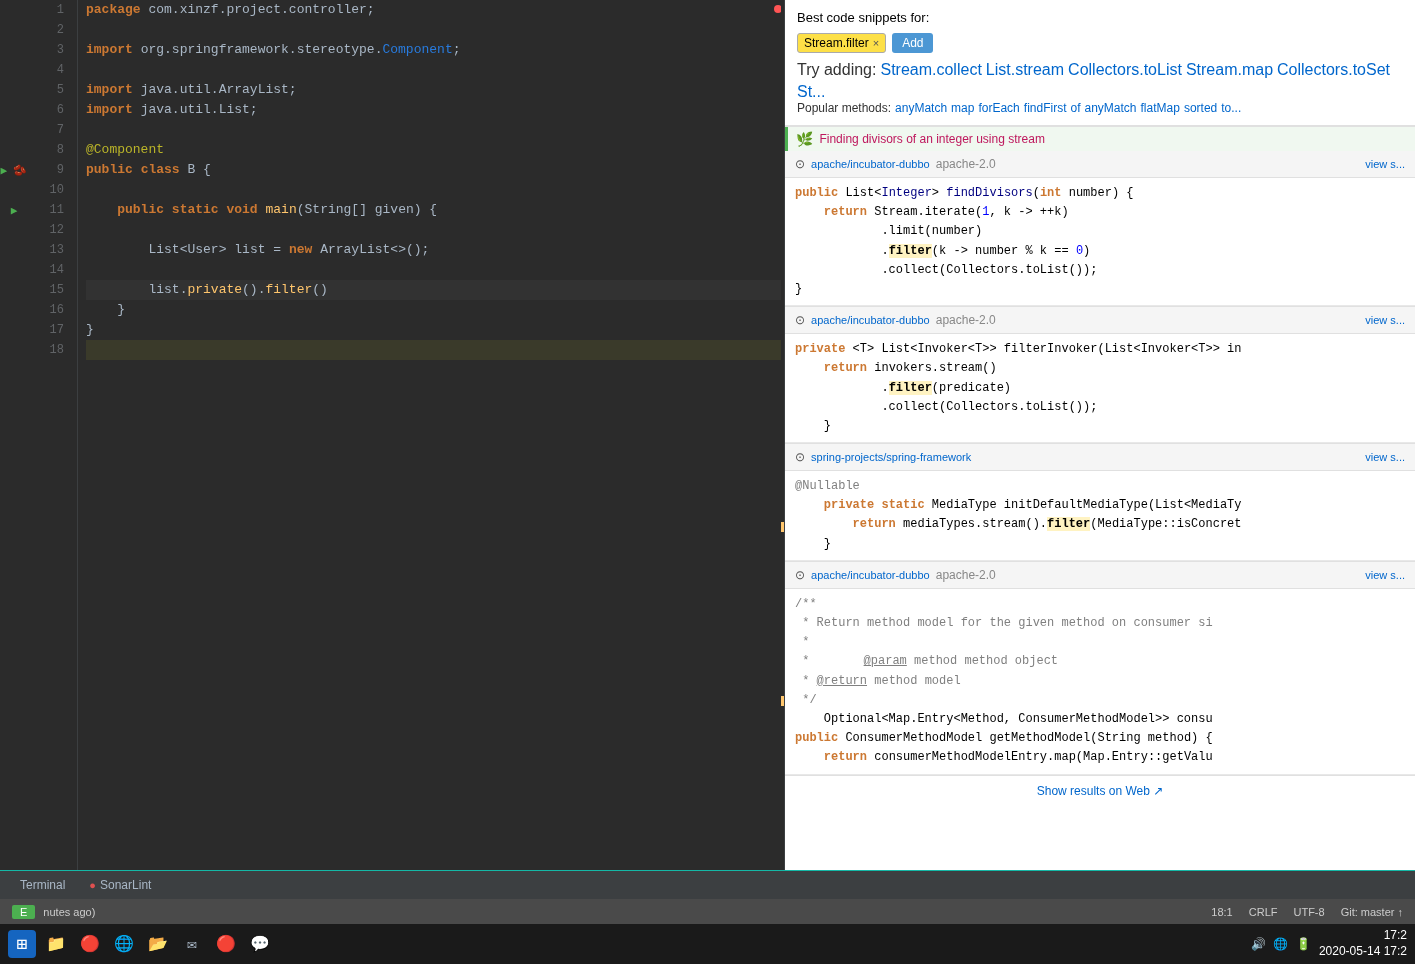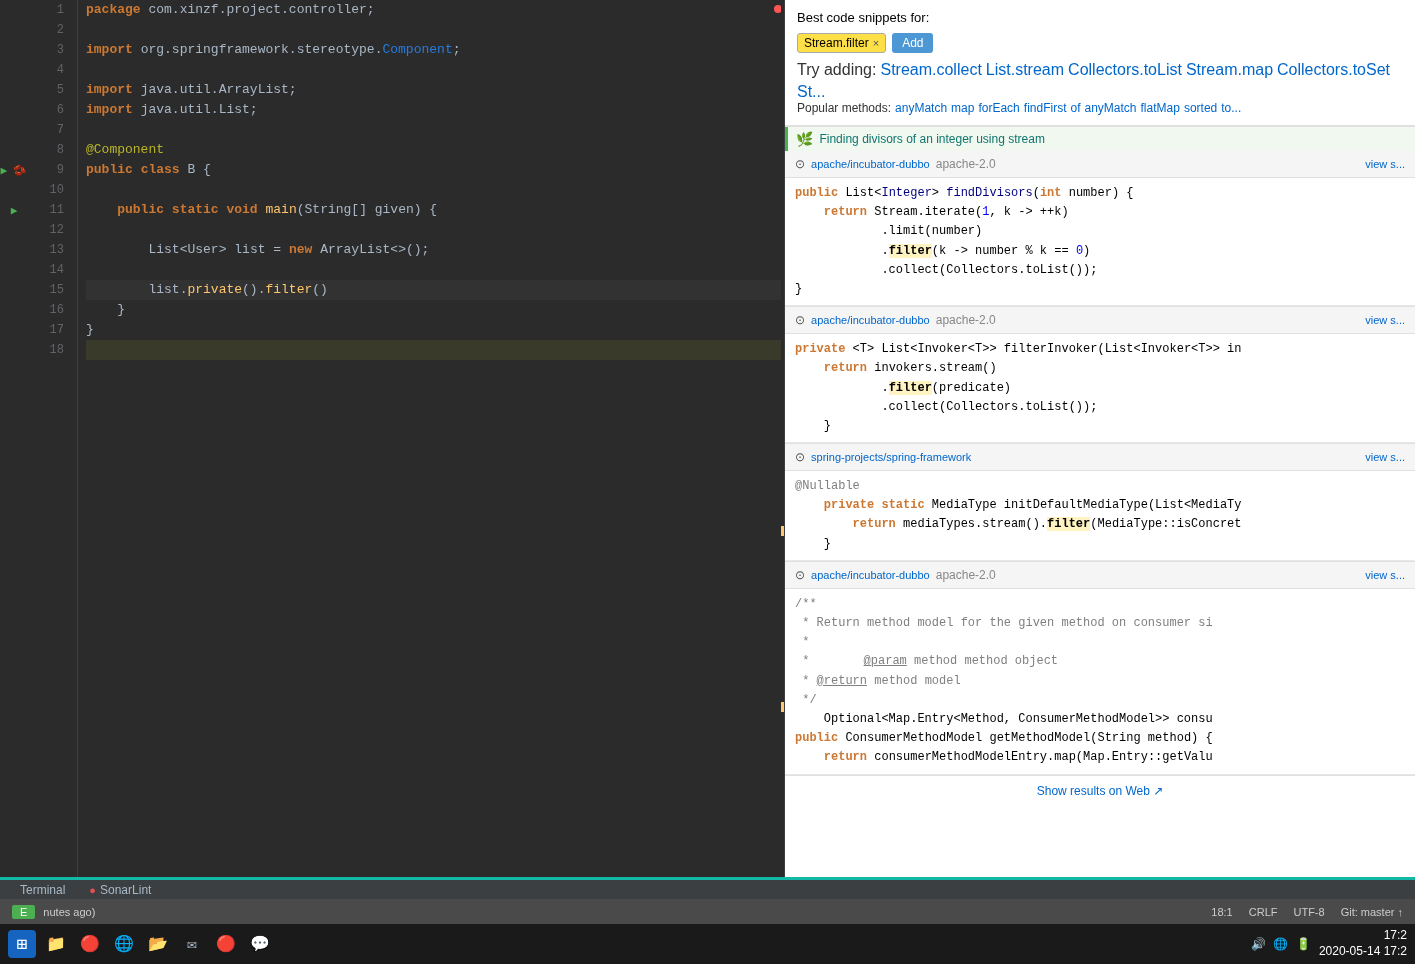--- a/index.html
+++ b/index.html
@@ -44,39 +44,39 @@
     
     .try-adding { font-size: 16px; font-family: Arial, sans-serif; color: #333; display: flex; flex-wrap: wrap; gap: 4px; align-items: center; }
     .try-link { color: #0066cc; cursor: pointer; text-decoration: none; }
     .popular-methods { font-size: 12px; font-family: Arial, sans-serif; color: #333; margin-bottom: 4px; display: flex; flex-wrap: wrap; gap: 4px; align-items: center; }
     .method-link { color: #0066cc; cursor: pointer; text-decoration: none; }
     
     
     .snippet-section { border-top: 1px solid #e0e0e0; }
     
     .snippet-header { padding: 6px 10px; background: #f5f5f5; border-bottom: 1px solid #e0e0e0; display: flex; align-items: center; gap: 6px; font-size: 12px; font-family: Arial, sans-serif; }
-    .snippet-title { color: #0f766e; flex: 1; }
+    .snippet-title { color: #be185d; flex: 1; }
     .snippet-tag { color: #888; }
     .snippet-source { color: #555; font-size: 11px; display: flex; align-items: center; gap: 4px; }
     .snippet-view { color: #0066cc; cursor: pointer; font-size: 11px; }
     .octocat { font-size: 12px; color: #555; }
     
     .snippet-code { background: #fff; padding: 6px 10px; font-family: 'Consolas', 'Courier New', monospace; font-size: 12px; line-height: 1.6; border-bottom: 1px solid #e8e8e8; overflow: hidden; }
     
     .s-kw { color: #cc7832; font-weight: bold; }
     .s-number { color: #0000ff; }
     .s-filter { background: #fff3c2; color: #000; font-weight: bold; }
     .s-comment { color: #808080; }
     .s-annotation { color: #808080; }
     
     .finding-header { background: #f0f8f0; border-left: 3px solid #4caf50; padding: 4px 8px; display: flex; align-items: center; gap: 6px; font-size: 12px; font-family: Arial, sans-serif; color: #333; }
     .finding-icon { color: #4caf50; font-size: 14px; }
     
     
-    .bottom-bar { height: 22px; background: #3c3f41; border-top: 3px solid #14b8a6; display: flex; align-items: center; padding: 0 8px; }
+    .bottom-bar { height: 29px; background: #3c3f41; border-top: 1px solid #14b8a6; display: flex; align-items: center; padding: 0 8px; }
     .bottom-tabs { display: flex; gap: 0; }
     .bottom-tab { padding: 4px 12px; font-size: 12px; color: #a9b7c6; cursor: pointer; font-family: Arial, sans-serif; }
     
     .status-bar { height: 25px; background: #4a4a4a; display: flex; align-items: center; padding: 0 12px; font-size: 11px; font-family: Arial, sans-serif; color: #ccc; justify-content: space-between; }
     .status-right { display: flex; gap: 16px; align-items: center; }
     
     .taskbar { height: 40px; background: #1a1a1a; display: flex; align-items: center; padding: 0 8px; gap: 8px; justify-content: space-between; }
     .taskbar-left { display: flex; align-items: center; gap: 6px; }
     .taskbar-right { display: flex; align-items: center; gap: 8px; font-size: 11px; color: #ccc; }
     .taskbar-icon { width: 28px; height: 28px; display: flex; align-items: center; justify-content: center; border-radius: 4px; cursor: pointer; font-size: 18px; }

